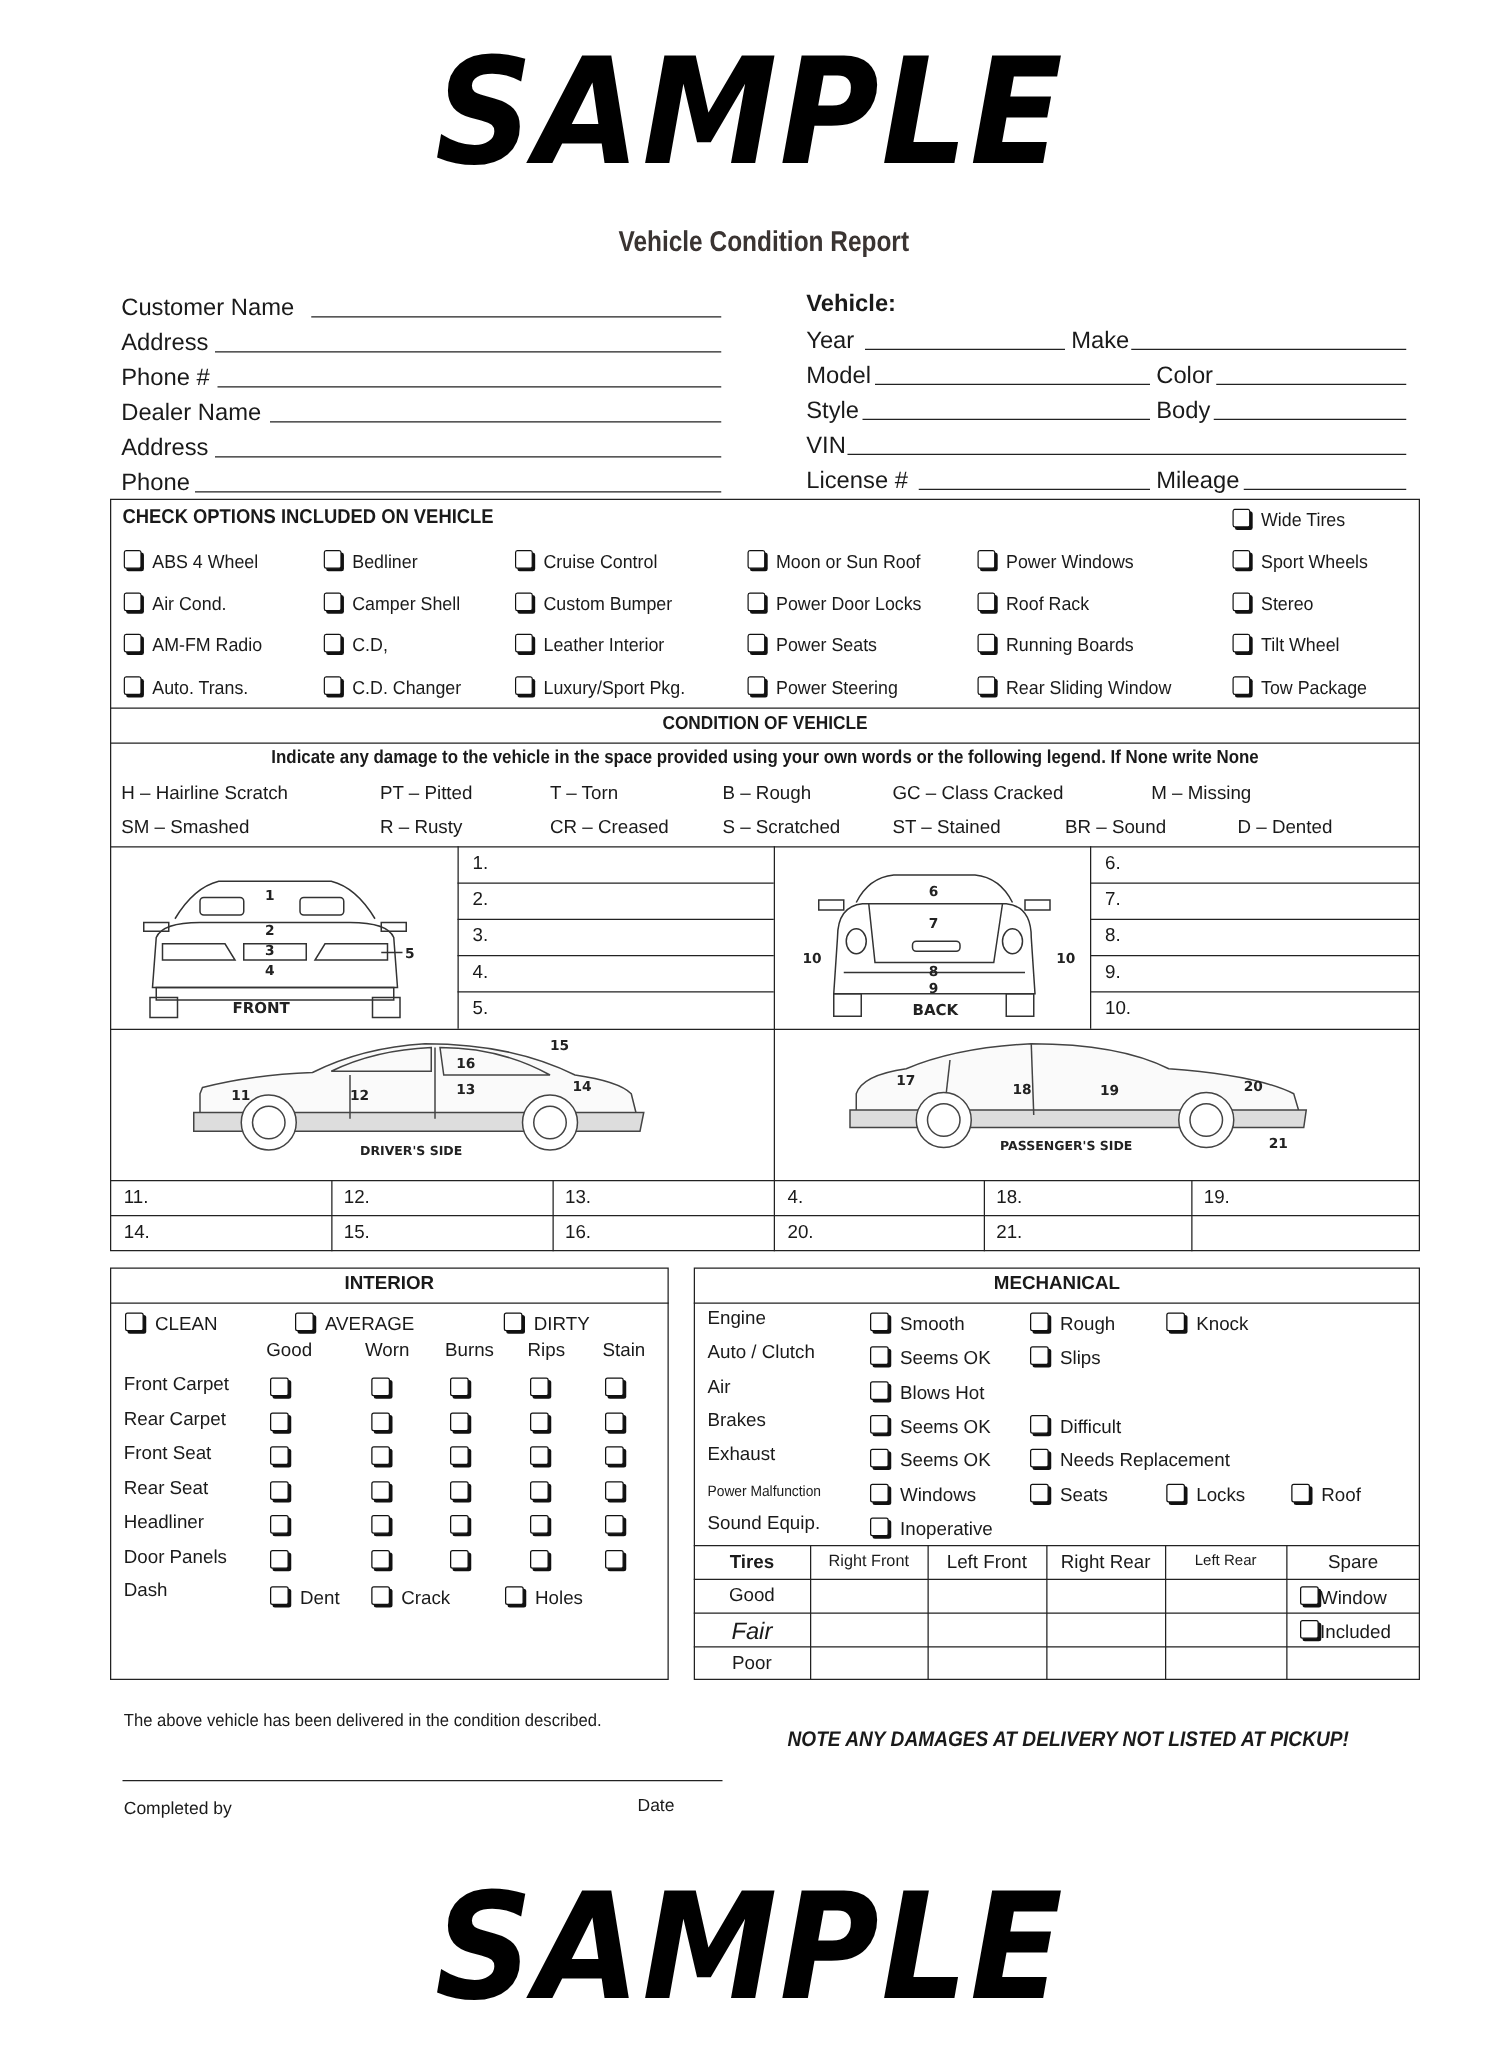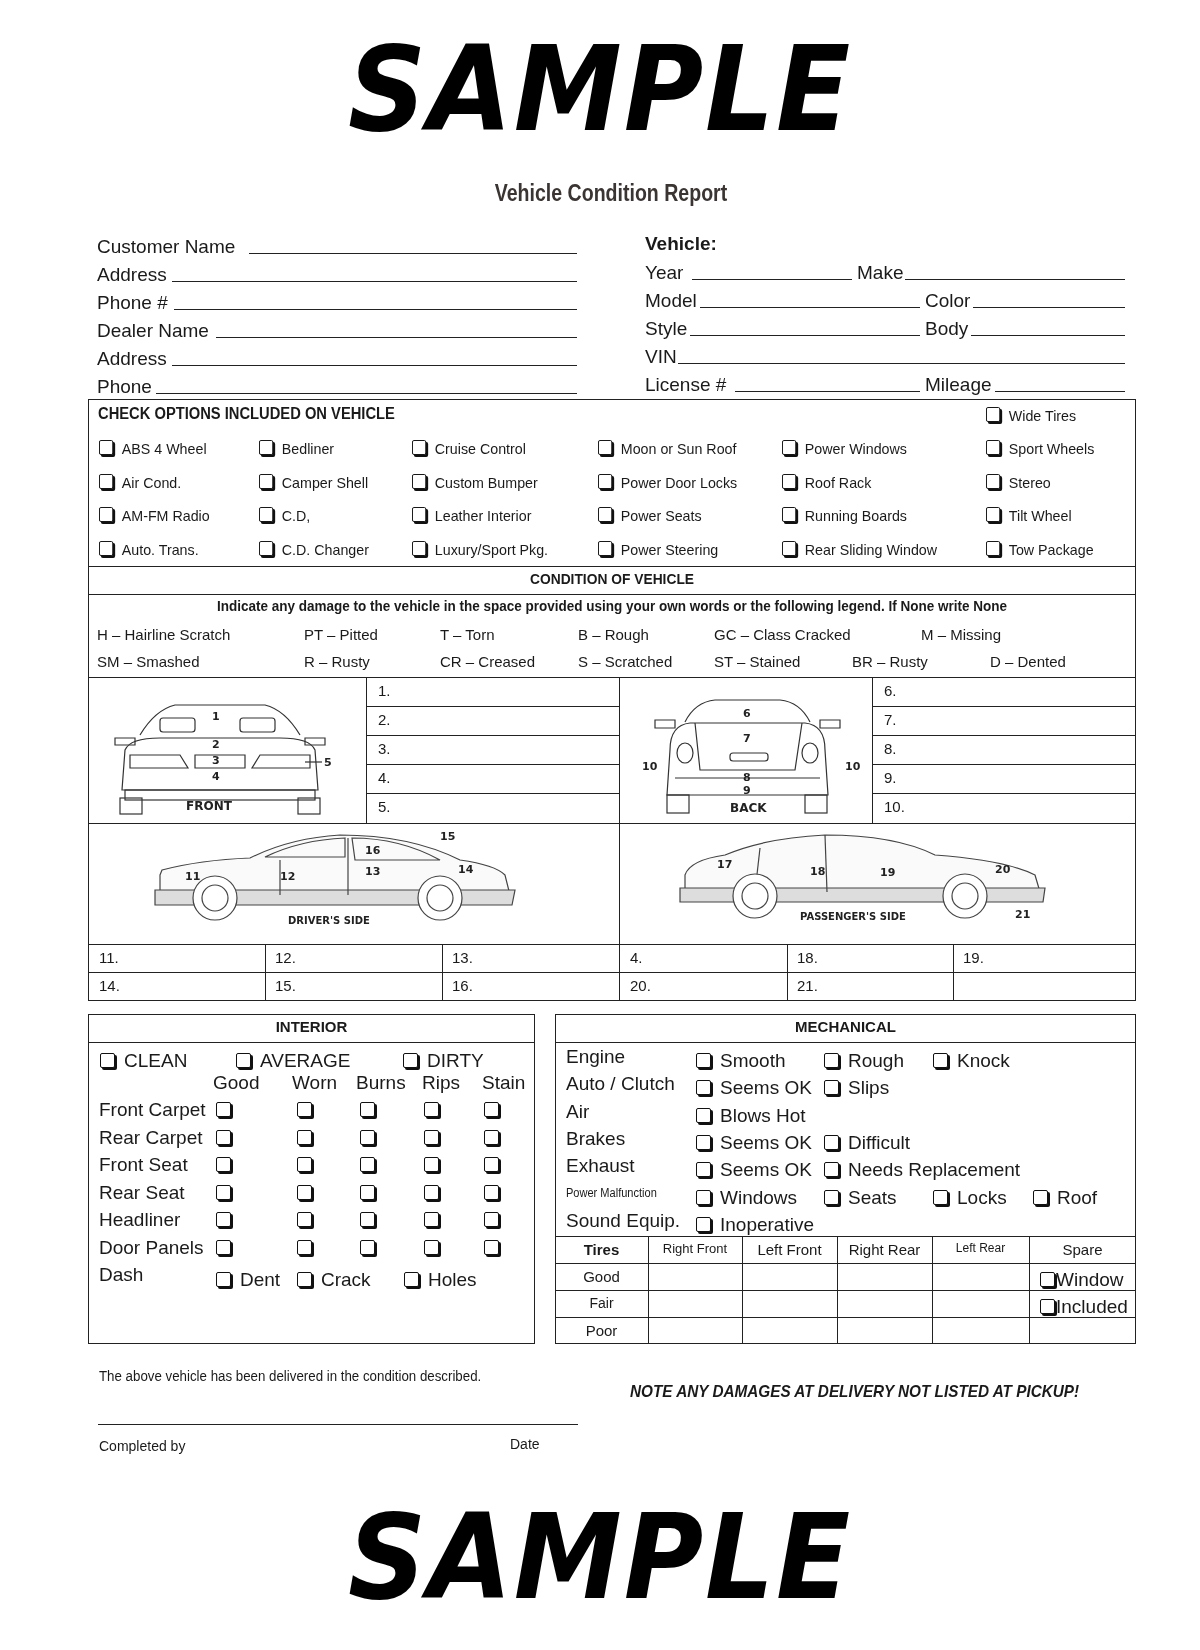--- a/index.html
+++ b/index.html
@@ -10,21 +10,21 @@
   .fl{position:absolute;font-size:19px;white-space:nowrap;}
   .line{position:absolute;border-bottom:1.5px solid #222;height:0;}
   .box{position:absolute;border:1.5px solid #222;box-sizing:border-box;}
   .hl{position:absolute;height:0;border-top:1.5px solid #222;}
   .vl{position:absolute;width:0;border-left:1.5px solid #222;}
   .cb{display:inline-block;width:13px;height:13px;border:1.6px solid #111;border-radius:2px;box-shadow:2px 2px 0 #111;vertical-align:-1px;margin-right:9px;background:#fff;}
   .opt{position:absolute;font-size:15px;white-space:nowrap;transform:scaleX(0.95);transform-origin:left;}
   .sec{position:absolute;font-weight:bold;font-size:16px;white-space:nowrap;}
   .lg{position:absolute;font-size:15px;white-space:nowrap;}
   .num{position:absolute;font-size:15px;}
-  .ib{position:absolute;font-size:19px;white-space:nowrap;}
+  .ib{position:absolute;font-size:15px;white-space:nowrap;}
   .car-lbl{font-family:"DejaVu Sans",sans-serif;font-weight:bold;font-size:11px;fill:#222;}
   .tcell{position:absolute;font-size:14px;text-align:center;}
   .foot{position:absolute;font-size:14px;white-space:nowrap;}
   .note{position:absolute;font-weight:bold;font-style:italic;font-size:17px;white-space:nowrap;transform:scaleX(0.9);transform-origin:left;}
 </style>
 </head>
 <body>
 
 <div class="sample" style="top:20px;">SAMPLE</div>
 <div class="title">Vehicle Condition Report</div>
@@ -110,21 +110,21 @@
     <div class="lg" style="left:578px;top:626px;">B – Rough</div>
     <div class="lg" style="left:714px;top:626px;">GC – Class Cracked</div>
     <div class="lg" style="left:921px;top:626px;">M – Missing</div>
   </div>
 <div id="legend2">
     <div class="lg" style="left:97px;top:653px;">SM – Smashed</div>
     <div class="lg" style="left:304px;top:653px;">R – Rusty</div>
     <div class="lg" style="left:440px;top:653px;">CR – Creased</div>
     <div class="lg" style="left:578px;top:653px;">S – Scratched</div>
     <div class="lg" style="left:714px;top:653px;">ST – Stained</div>
-    <div class="lg" style="left:852px;top:653px;">BR – Rusty</div>
+    <div class="lg" style="left:852px;top:653px;">BR – Sound</div>
     <div class="lg" style="left:990px;top:653px;">D – Dented</div>
   </div>
 
 <div class="hl" style="left:88px;top:677px;width:1048px;"></div>
 
 <div class="vl" style="left:366px;top:677px;height:146px;"></div>
 <div class="vl" style="left:619px;top:677px;height:324px;"></div>
 <div class="vl" style="left:872px;top:677px;height:146px;"></div>
 <div class="hl" style="left:88px;top:823px;width:1048px;"></div>
 
@@ -355,21 +355,21 @@
     <div class="tcell" style="left:648px;width:94px;top:1241px;font-size:13px;">Right Front</div>
     <div class="tcell" style="left:742px;width:95px;top:1241px;font-size:15px;">Left Front</div>
     <div class="tcell" style="left:837px;width:95px;top:1241px;font-size:15px;">Right Rear</div>
     <div class="tcell" style="left:932px;width:97px;top:1241px;font-size:12px;">Left Rear</div>
     <div class="tcell" style="left:1029px;width:107px;top:1241px;font-size:15px;">Spare</div>
     <div class="tcell" style="left:555px;width:93px;top:1268px;font-size:15px;">Good</div>
     <div class="abs" style="left:648px;width:94px;top:1263px;height:27px;"></div>
     <div class="abs" style="left:742px;width:95px;top:1263px;height:27px;"></div>
     <div class="abs" style="left:837px;width:95px;top:1263px;height:27px;"></div>
     <div class="abs" style="left:932px;width:97px;top:1263px;height:27px;"></div>
-    <div class="tcell" style="left:555px;width:93px;top:1295px;font-size:14px;">Fair</div>
+    <div class="tcell" style="left:555px;width:93px;top:1295px;font-size:19px;font-style:italic;">Fair</div>
     <div class="abs" style="left:648px;width:94px;top:1290px;height:27px;"></div>
     <div class="abs" style="left:742px;width:95px;top:1290px;height:27px;"></div>
     <div class="abs" style="left:837px;width:95px;top:1290px;height:27px;"></div>
     <div class="abs" style="left:932px;width:97px;top:1290px;height:27px;"></div>
     <div class="tcell" style="left:555px;width:93px;top:1322px;font-size:15px;">Poor</div>
     <div class="abs" style="left:648px;width:94px;top:1317px;height:27px;"></div>
     <div class="abs" style="left:742px;width:95px;top:1317px;height:27px;"></div>
     <div class="abs" style="left:837px;width:95px;top:1317px;height:27px;"></div>
     <div class="abs" style="left:932px;width:97px;top:1317px;height:27px;"></div>
     <div class="ib" style="left:1040px;top:1269px;"><span class="cb" style="margin-right: 1px;"></span><span>Window</span></div>

